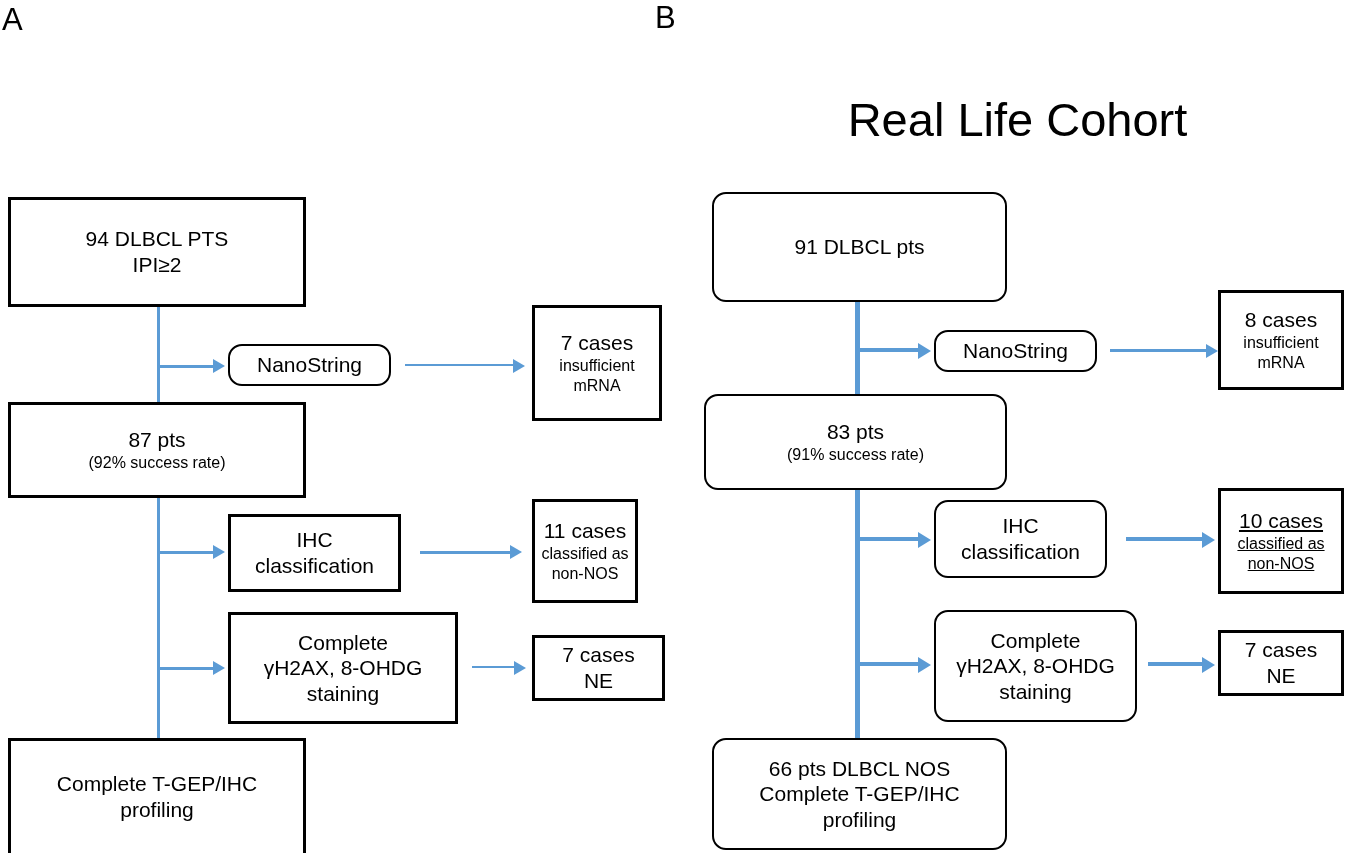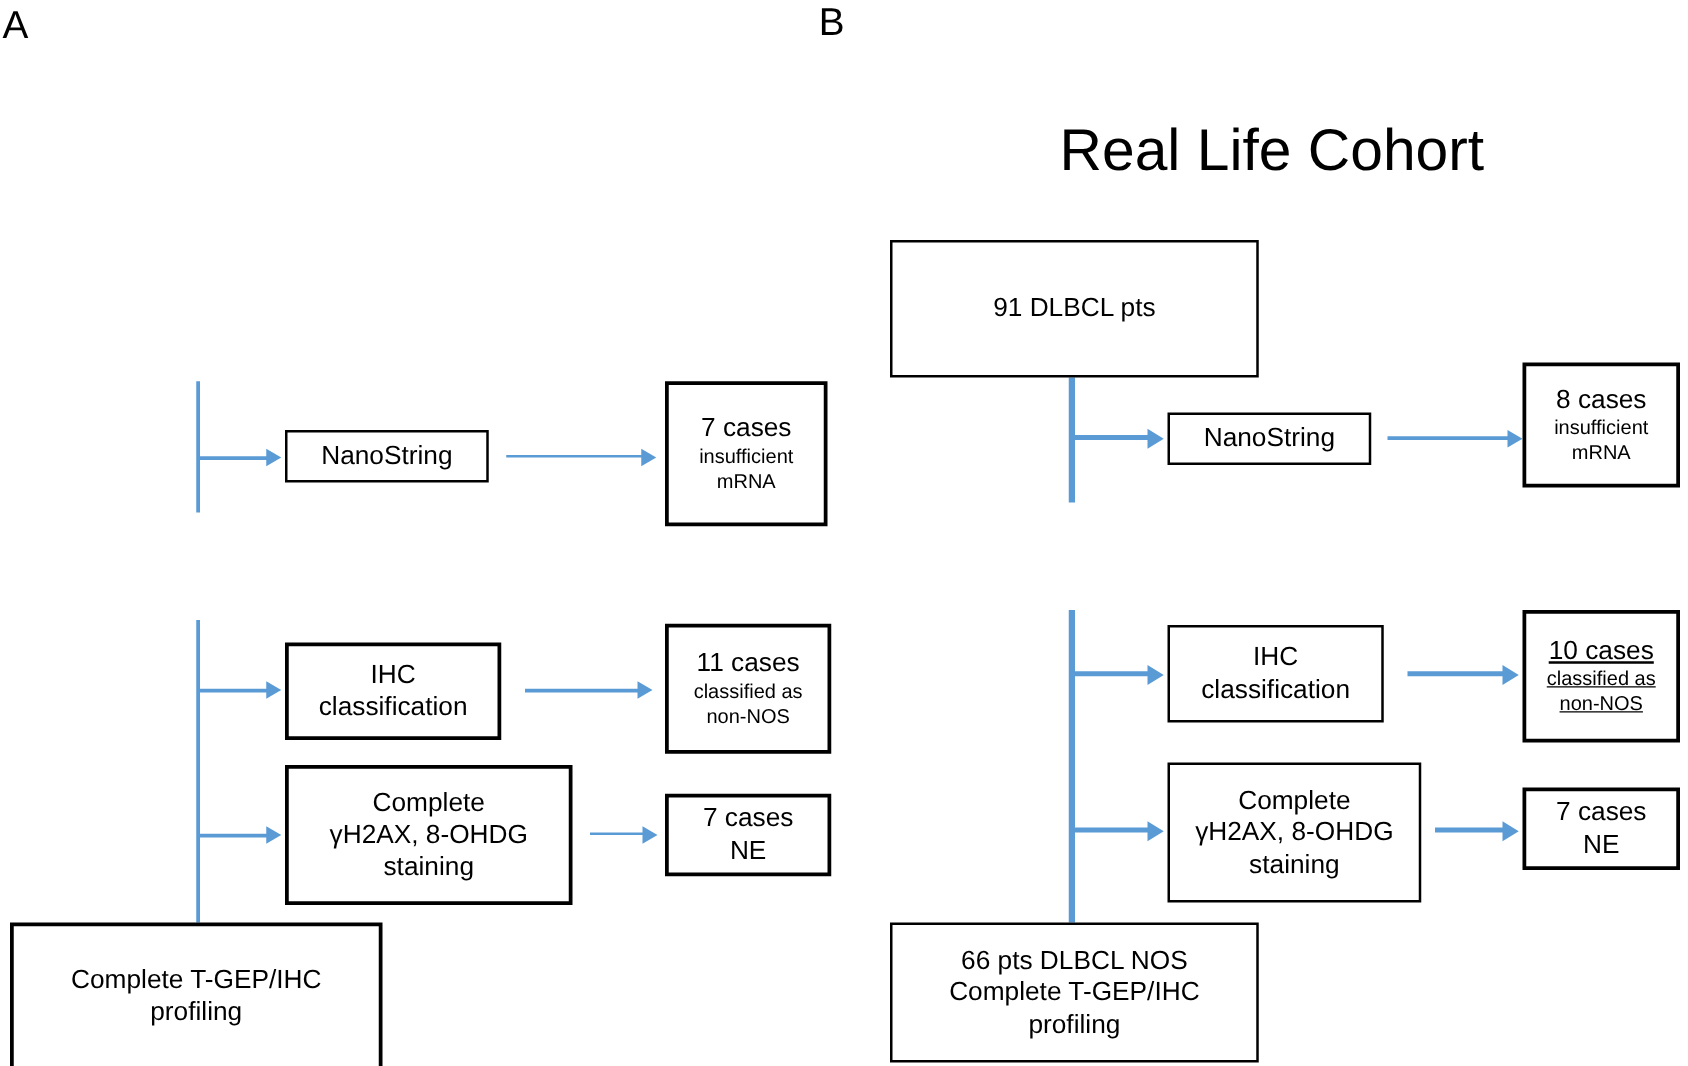--- a/index.html
+++ b/index.html
@@ -44,21 +44,21 @@
     flex-direction: column;
     align-items: center;
     justify-content: center;
     text-align: center;
     padding: 2px 4px;
     z-index: 3;
   }
   .node .l1 { font-size: 21px; line-height: 1.22; white-space: nowrap; }
   .node .l2 { font-size: 21px; line-height: 1.22; white-space: nowrap; }
   .node .small { font-size: 16px; line-height: 1.25; white-space: nowrap; }
-  .node.thin { border-width: 2px; }
+  .node.thin { border-width: 2px; border-radius: 14px; }
 
   
   .vline {
     position: absolute;
     background: #5B9BD5;
     z-index: 1;
   }
   .hline {
     position: absolute;
     background: #5B9BD5;
@@ -81,54 +81,62 @@
   }
 </style>
 </head>
 <body>
 
 <div id="canvas">
 
   <div class="panel-letter" style="left:2px; top:4px;">A</div>
 
 
+  <div class="node" style="left:8px; top:197px; width:298px; height:110px;">
+    <div class="l1">94 DLBCL PTS</div>
+    <div class="l2">IPI≥2</div>
+  </div>
 
   <div class="vline" style="left:157px; top:305px; width:3px; height:105px;"></div>
 
   <div class="hline" style="left:159px; top:365px; width:56px;"></div>
   <div class="arrowhead" style="left:213px; top:359px;"></div>
 
   <div class="node thin" style="left:228px; top:344px; width:163px; height:42px;">
     <div class="l1">NanoString</div>
   </div>
 
   <div class="hline" style="left:405px; top:364px; width:110px; height:2px;"></div>
   <div class="arrowhead" style="left:513px; top:359px;"></div>
 
   <div class="node" style="left:532px; top:305px; width:130px; height:116px;">
     <div class="l1">7 cases</div>
     <div class="small">insufficient</div>
     <div class="small">mRNA</div>
   </div>
 
+  <div class="node" style="left:8px; top:402px; width:298px; height:96px;">
+    <div class="l1">87 pts</div>
+    <div class="small">(92% success rate)</div>
+  </div>
 
   <div class="vline" style="left:157px; top:496px; width:3px; height:246px;"></div>
 
   <div class="hline" style="left:159px; top:551px; width:56px;"></div>
   <div class="arrowhead" style="left:213px; top:545px;"></div>
 
   <div class="node" style="left:228px; top:514px; width:173px; height:78px;">
     <div class="l1">IHC</div>
     <div class="l2">classification</div>
   </div>
 
   <div class="hline" style="left:420px; top:551px; width:92px;"></div>
   <div class="arrowhead" style="left:510px; top:545px;"></div>
 
-  <div class="node" style="left:532px; top:499px; width:133px; height:104px;">
+  <div class="node" style="left:532px; top:499px; width:106px; height:104px;">
     <div class="l1">11 cases</div>
     <div class="small">classified as</div>
     <div class="small">non-NOS</div>
   </div>
 
   <div class="hline" style="left:159px; top:667px; width:56px;"></div>
   <div class="arrowhead" style="left:213px; top:661px;"></div>
 
   <div class="node" style="left:228px; top:612px; width:230px; height:112px;">
     <div class="l1">Complete</div>
@@ -168,20 +176,24 @@
 
   <div class="hline" style="left:1110px; top:349px; width:98px;"></div>
   <div class="arrowhead" style="left:1206px; top:344px;"></div>
 
   <div class="node" style="left:1218px; top:290px; width:126px; height:100px;">
     <div class="l1">8 cases</div>
     <div class="small">insufficient</div>
     <div class="small">mRNA</div>
   </div>
 
+  <div class="node thin" style="left:704px; top:394px; width:303px; height:96px;">
+    <div class="l1">83 pts</div>
+    <div class="small">(91% success rate)</div>
+  </div>
 
   <div class="vline" style="left:855px; top:488px; width:5px; height:254px;"></div>
 
   <div class="hline" style="left:858px; top:537px; width:62px; height:4px;"></div>
   <div class="arrowhead big" style="left:918px; top:532px;"></div>
 
   <div class="node thin" style="left:934px; top:500px; width:173px; height:78px;">
     <div class="l1">IHC</div>
     <div class="l2">classification</div>
   </div>

